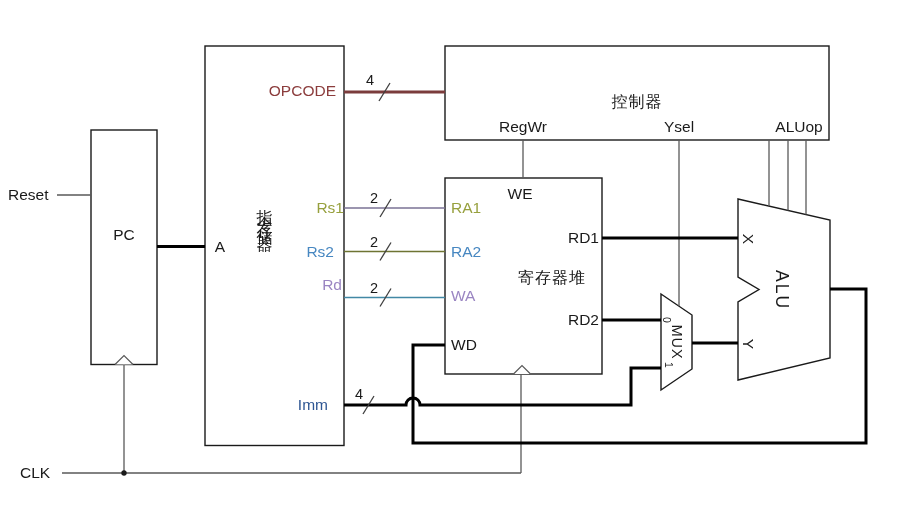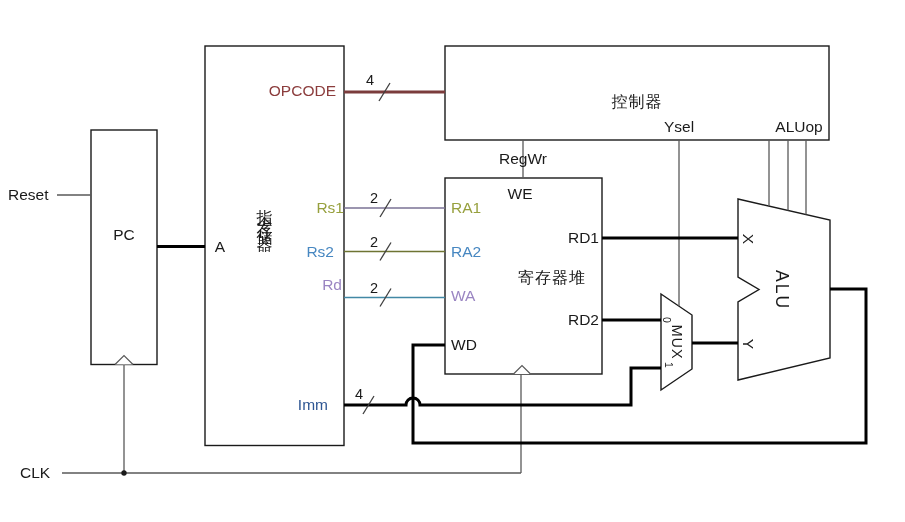--- a/index.html
+++ b/index.html
@@ -127,21 +127,21 @@
 
   <div class="lbl vtext" style="left:255px;top:196px;">指令存储器</div>
   <div class="lbl c" style="left:220px;top:247px;">A</div>
   <div class="lbl r t-opcode" style="left:336px;top:91px;">OPCODE</div>
   <div class="lbl r t-rs1" style="left:344px;top:207.5px;text-align:right;">Rs1</div>
   <div class="lbl r t-rs2" style="left:334px;top:251.5px;">Rs2</div>
   <div class="lbl r t-rd" style="left:334px;top:285px;margin-left:8px;">Rd</div>
   <div class="lbl r t-imm" style="left:328px;top:405px;">Imm</div>
 
   <div class="lbl c cjk" style="left:637px;top:102px;">控制器</div>
-  <div class="lbl c" style="left:523px;top:126.5px;margin-top:32px;">RegWr</div>
+  <div class="lbl c" style="left:523px;top:126.5px;">RegWr</div>
   <div class="lbl c" style="left:679px;top:126.5px;">Ysel</div>
   <div class="lbl c" style="left:787px;top:126.5px;margin-left:12px;">ALUop</div>
 
   <div class="lbl c" style="left:520px;top:194px;">WE</div>
   <div class="lbl l t-rs1" style="left:451px;top:207.5px;">RA1</div>
   <div class="lbl l t-rs2" style="left:451px;top:252px;text-align:right;">RA2</div>
   <div class="lbl l t-rd" style="left:451px;top:295.5px;">WA</div>
   <div class="lbl c cjk" style="left:552px;top:278px;">寄存器堆</div>
   <div class="lbl r" style="left:599px;top:238px;">RD1</div>
   <div class="lbl r" style="left:599px;top:319.5px;">RD2</div>

